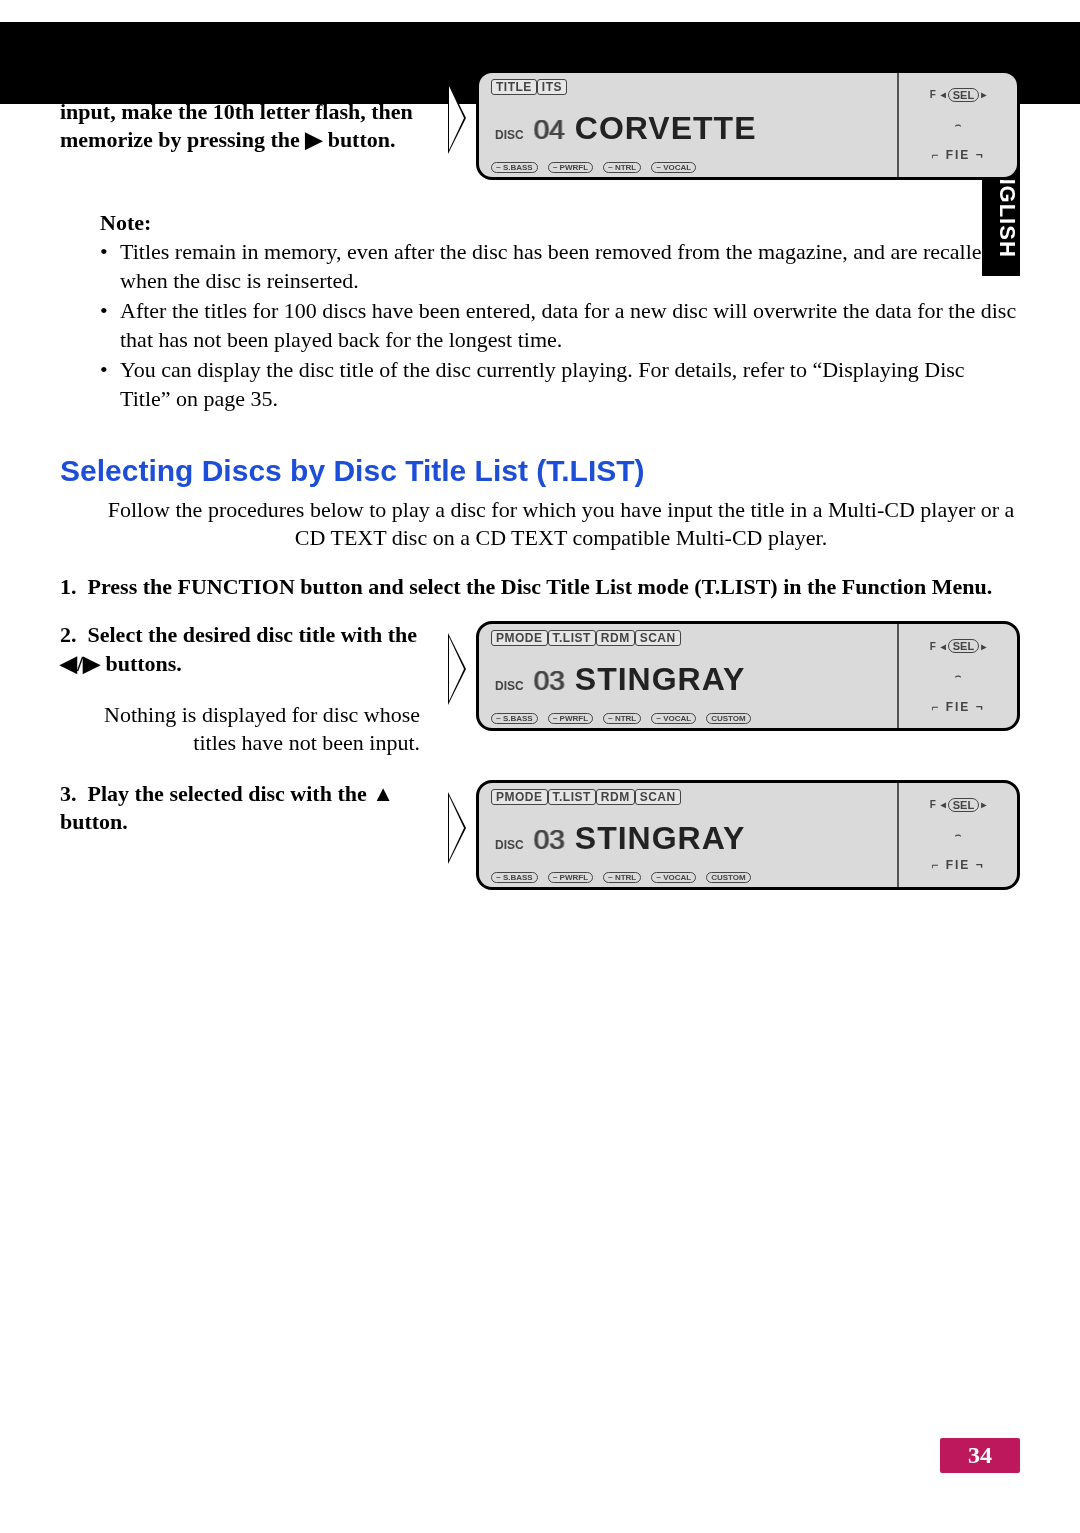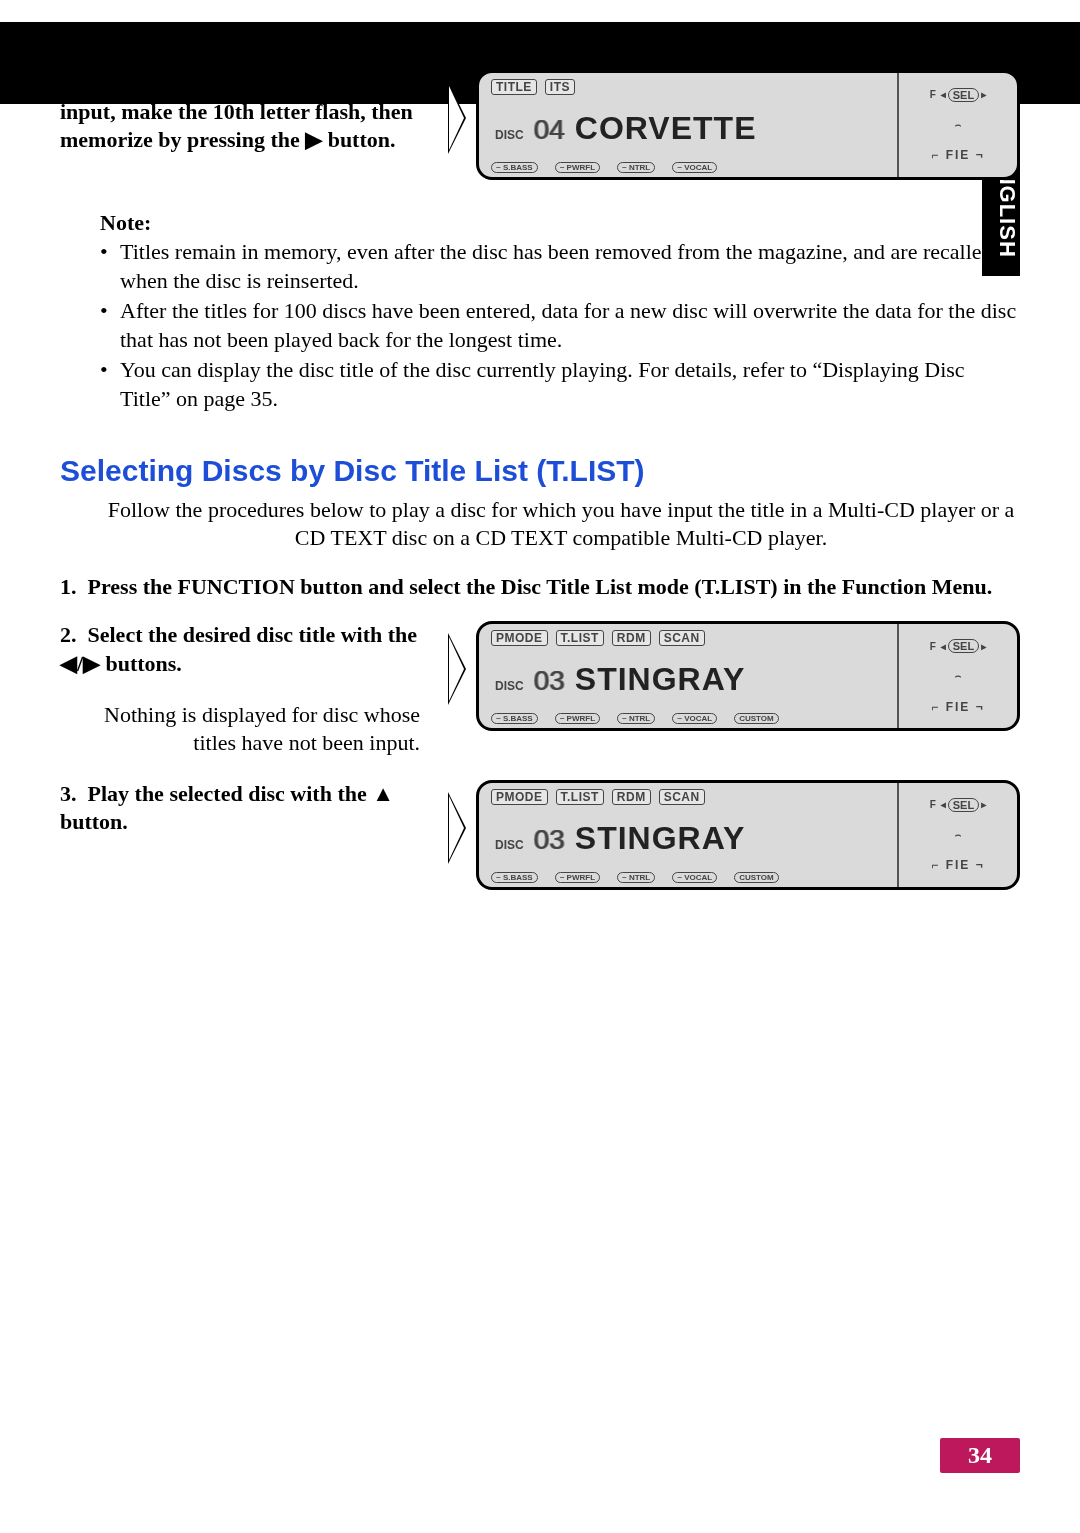--- a/index.html
+++ b/index.html
@@ -134,21 +134,20 @@
   }
   .lcd-left {
     flex: 1;
     padding: 6px 8px 4px 12px;
     display: flex;
     flex-direction: column;
     justify-content: space-between;
   }
   .lcd-top {
     display: flex;
-    gap: 8px;
     font-size: 12px;
     font-weight: bold;
   }
   .lcd-tag {
     border: 1.8px solid #444; border-radius: 3px;
     padding: 0 4px; background: #e6e6e6; color: #444;
     letter-spacing: 0.5px;
   }
   .lcd-main {
     display: flex;
@@ -162,21 +161,21 @@
   .lcd-num {
     font-family: "Arial Black", Arial; font-size: 28px; color: #444;
     text-shadow: 1px 0 #888, -1px 0 #888;
   }
   .lcd-title {
     font-family: "Arial Black", Arial;
     font-size: 32px; font-weight: 900; letter-spacing: 1px; color: #222;
   }
   .lcd-bottom {
     display: flex;
-    gap: 17px;
+    gap: 10px;
     font-size: 8px;
     font-weight: bold;
   }
   .lcd-pill {
     border: 1.5px solid #444; border-radius: 6px;
     padding: 0 4px; color: #444; white-space: nowrap;
   }
   .lcd-right {
     flex: 0 0 120px;
     border-left: 2px solid #555;

